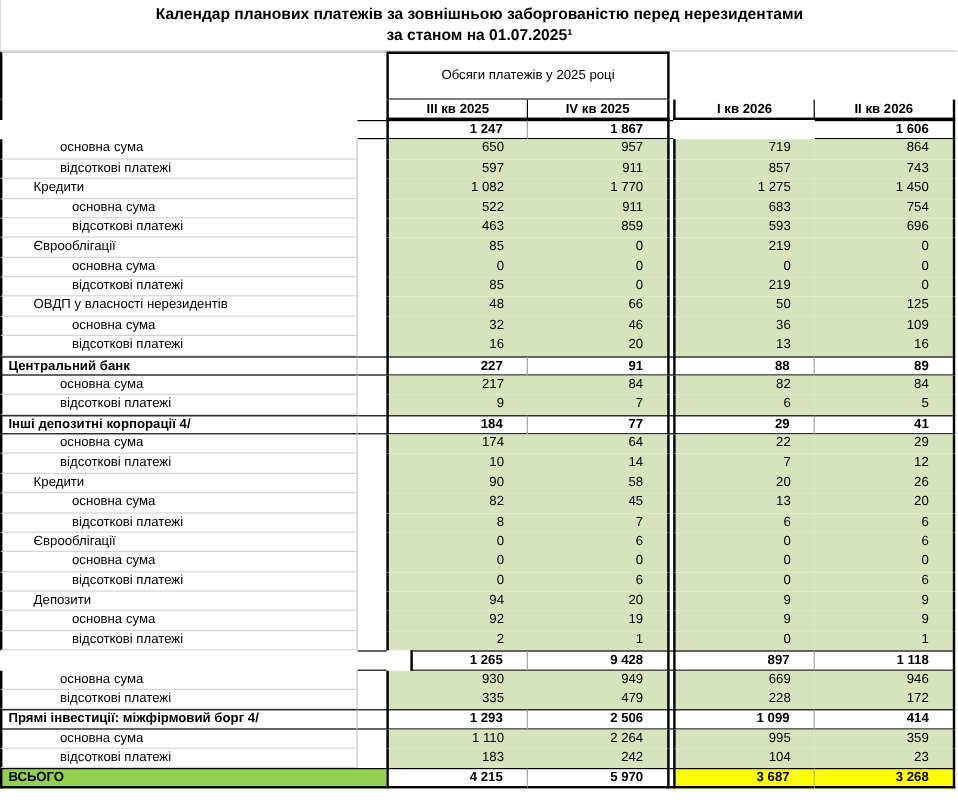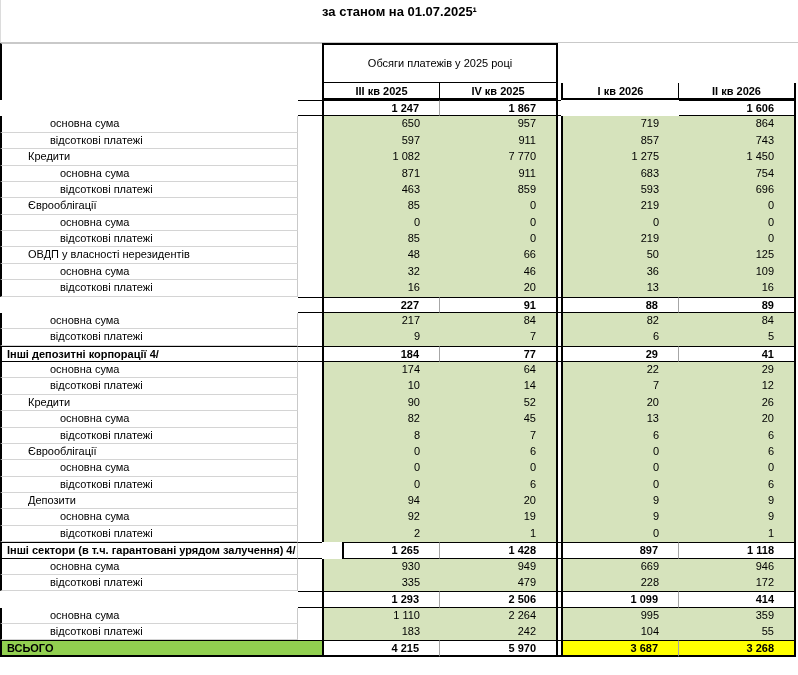--- a/index.html
+++ b/index.html
@@ -59,20 +59,21 @@
   .total-lbl { background:var(--totalgreen,#92d050); font-weight:bold; border-left:2px solid #000; padding-left:5px; }
   .total-yellow { background:var(--yellow,#ffff00); font-weight:bold; }
   .total-white { background:#fff; font-weight:bold;padding-left:16px; }
 </style>
 </head>
 <body>
 
 <div class="sheet">
 
   <div class="title-block">
+    <div class="title-line">Календар планових платежів за зовнішньою заборгованістю перед нерезидентами</div>
     <div class="title-line">за станом на 01.07.2025¹</div>
   </div>
 
 
   <div class="grid">
     <div class="cell corner"></div>
     <div class="cell ghead g1">Обсяги платежів у 2025 році</div>
     <div class="cell gaphead"></div>
 
     <div class="cell corner2"></div>
@@ -97,27 +98,27 @@
       <div class="cell lbl" style="grid-area: 5 / 1; padding-left: 48px;">відсоткові платежі</div>
       <div class="cell " style="grid-area: 5 / 2;"></div>
       <div class="cell val bl green" style="grid-area: 5 / 3;">597</div>
       <div class="cell val br green" style="grid-area: 5 / 4;">911</div>
       <div class="cell val bl green" style="grid-area: 5 / 6;">857</div>
       <div class="cell val br green" style="grid-area: 5 / 7;">743</div>
       <div class="cell " style="grid-area: 5 / 5;"></div>
       <div class="cell lbl" style="grid-area: 6 / 1; padding-left: 26px;">Кредити</div>
       <div class="cell " style="grid-area: 6 / 2;"></div>
       <div class="cell val bl green" style="grid-area: 6 / 3;">1 082</div>
-      <div class="cell val br green" style="grid-area: 6 / 4;">7 770</div>
+      <div class="cell val br green" style="grid-area: 6 / 4;">1 770</div>
       <div class="cell val bl green" style="grid-area: 6 / 6;">1 275</div>
       <div class="cell val br green" style="grid-area: 6 / 7;">1 450</div>
       <div class="cell " style="grid-area: 6 / 5;"></div>
       <div class="cell lbl" style="grid-area: 7 / 1; padding-left: 58px;">основна сума</div>
       <div class="cell " style="grid-area: 7 / 2;"></div>
-      <div class="cell val bl green" style="grid-area: 7 / 3;">871</div>
+      <div class="cell val bl green" style="grid-area: 7 / 3;">522</div>
       <div class="cell val br green" style="grid-area: 7 / 4;">911</div>
       <div class="cell val bl green" style="grid-area: 7 / 6;">683</div>
       <div class="cell val br green" style="grid-area: 7 / 7;">754</div>
       <div class="cell " style="grid-area: 7 / 5;"></div>
       <div class="cell lbl" style="grid-area: 8 / 1; padding-left: 58px;">відсоткові платежі</div>
       <div class="cell " style="grid-area: 8 / 2;"></div>
       <div class="cell val bl green" style="grid-area: 8 / 3;">463</div>
       <div class="cell val br green" style="grid-area: 8 / 4;">859</div>
       <div class="cell val bl green" style="grid-area: 8 / 6;">593</div>
       <div class="cell val br green" style="grid-area: 8 / 7;">696</div>
@@ -157,20 +158,21 @@
       <div class="cell val bl green" style="grid-area: 13 / 6;">36</div>
       <div class="cell val br green" style="grid-area: 13 / 7;">109</div>
       <div class="cell " style="grid-area: 13 / 5;"></div>
       <div class="cell lbl" style="grid-area: 14 / 1; padding-left: 58px;">відсоткові платежі</div>
       <div class="cell " style="grid-area: 14 / 2;"></div>
       <div class="cell val bl green" style="grid-area: 14 / 3;">16</div>
       <div class="cell val br green" style="grid-area: 14 / 4;">20</div>
       <div class="cell val bl green" style="grid-area: 14 / 6;">13</div>
       <div class="cell val br green" style="grid-area: 14 / 7;">16</div>
       <div class="cell " style="grid-area: 14 / 5;"></div>
+      <div class="cell lbl bold sec-line" style="grid-area: 15 / 1; padding-left: 5px; border-bottom-color: rgb(0, 0, 0);">Центральний банк</div>
       <div class="cell  sec-line" style="grid-area: 15 / 2;"></div>
       <div class="cell val bl bold sep sec-line" style="grid-area: 15 / 3;">227</div>
       <div class="cell val br bold sec-line" style="grid-area: 15 / 4;">91</div>
       <div class="cell val bl bold sep sec-line" style="grid-area: 15 / 6;">88</div>
       <div class="cell val br bold sec-line" style="grid-area: 15 / 7;">89</div>
       <div class="cell  sec-line" style="grid-area: 15 / 5;"></div>
       <div class="cell lbl" style="grid-area: 16 / 1; padding-left: 48px;">основна сума</div>
       <div class="cell " style="grid-area: 16 / 2;"></div>
       <div class="cell val bl green" style="grid-area: 16 / 3;">217</div>
       <div class="cell val br green" style="grid-area: 16 / 4;">84</div>
@@ -201,21 +203,21 @@
       <div class="cell lbl" style="grid-area: 20 / 1; padding-left: 48px;">відсоткові платежі</div>
       <div class="cell " style="grid-area: 20 / 2;"></div>
       <div class="cell val bl green" style="grid-area: 20 / 3;">10</div>
       <div class="cell val br green" style="grid-area: 20 / 4;">14</div>
       <div class="cell val bl green" style="grid-area: 20 / 6;">7</div>
       <div class="cell val br green" style="grid-area: 20 / 7;">12</div>
       <div class="cell " style="grid-area: 20 / 5;"></div>
       <div class="cell lbl" style="grid-area: 21 / 1; padding-left: 26px;">Кредити</div>
       <div class="cell " style="grid-area: 21 / 2;"></div>
       <div class="cell val bl green" style="grid-area: 21 / 3;">90</div>
-      <div class="cell val br green" style="grid-area: 21 / 4;">52</div>
+      <div class="cell val br green" style="grid-area: 21 / 4;">58</div>
       <div class="cell val bl green" style="grid-area: 21 / 6;">20</div>
       <div class="cell val br green" style="grid-area: 21 / 7;">26</div>
       <div class="cell " style="grid-area: 21 / 5;"></div>
       <div class="cell lbl" style="grid-area: 22 / 1; padding-left: 58px;">основна сума</div>
       <div class="cell " style="grid-area: 22 / 2;"></div>
       <div class="cell val bl green" style="grid-area: 22 / 3;">82</div>
       <div class="cell val br green" style="grid-area: 22 / 4;">45</div>
       <div class="cell val bl green" style="grid-area: 22 / 6;">13</div>
       <div class="cell val br green" style="grid-area: 22 / 7;">20</div>
       <div class="cell " style="grid-area: 22 / 5;"></div>
@@ -261,60 +263,60 @@
       <div class="cell val bl green" style="grid-area: 28 / 6;">9</div>
       <div class="cell val br green" style="grid-area: 28 / 7;">9</div>
       <div class="cell " style="grid-area: 28 / 5;"></div>
       <div class="cell lbl" style="grid-area: 29 / 1; padding-left: 58px;">відсоткові платежі</div>
       <div class="cell " style="grid-area: 29 / 2;"></div>
       <div class="cell val bl green" style="grid-area: 29 / 3;">2</div>
       <div class="cell val br green" style="grid-area: 29 / 4;">1</div>
       <div class="cell val bl green" style="grid-area: 29 / 6;">0</div>
       <div class="cell val br green" style="grid-area: 29 / 7;">1</div>
       <div class="cell " style="grid-area: 29 / 5;"></div>
-      <div class="cell lbl bold sec-line" style="grid-area: 30 / 1; padding-left: 5px; border-bottom-color: rgb(0, 0, 0);">Інші сектори (в т.ч. гарантовані урядом залучення) 4/</div>
       <div class="cell  sec-line" style="grid-area: 30 / 2;"></div>
       <div class="cell val bl bold sep sec-line" style="grid-area: 30 / 3; margin-left: 20px;">1 265</div>
-      <div class="cell val br bold sec-line" style="grid-area: 30 / 4;">1 428</div>
+      <div class="cell val br bold sec-line" style="grid-area: 30 / 4;">9 428</div>
       <div class="cell val bl bold sep sec-line" style="grid-area: 30 / 6;">897</div>
       <div class="cell val br bold sec-line" style="grid-area: 30 / 7;">1 118</div>
       <div class="cell  sec-line" style="grid-area: 30 / 5;"></div>
       <div class="cell lbl" style="grid-area: 31 / 1; padding-left: 48px;">основна сума</div>
       <div class="cell " style="grid-area: 31 / 2;"></div>
       <div class="cell val bl green" style="grid-area: 31 / 3;">930</div>
       <div class="cell val br green" style="grid-area: 31 / 4;">949</div>
       <div class="cell val bl green" style="grid-area: 31 / 6;">669</div>
       <div class="cell val br green" style="grid-area: 31 / 7;">946</div>
       <div class="cell " style="grid-area: 31 / 5;"></div>
       <div class="cell lbl" style="grid-area: 32 / 1; padding-left: 48px;">відсоткові платежі</div>
       <div class="cell " style="grid-area: 32 / 2;"></div>
       <div class="cell val bl green" style="grid-area: 32 / 3;">335</div>
       <div class="cell val br green" style="grid-area: 32 / 4;">479</div>
       <div class="cell val bl green" style="grid-area: 32 / 6;">228</div>
       <div class="cell val br green" style="grid-area: 32 / 7;">172</div>
       <div class="cell " style="grid-area: 32 / 5;"></div>
+      <div class="cell lbl bold sec-line" style="grid-area: 33 / 1; padding-left: 5px; border-bottom-color: rgb(0, 0, 0);">Прямі інвестиції: міжфірмовий борг 4/</div>
       <div class="cell  sec-line" style="grid-area: 33 / 2;"></div>
       <div class="cell val bl bold sep sec-line" style="grid-area: 33 / 3;">1 293</div>
       <div class="cell val br bold sec-line" style="grid-area: 33 / 4;">2 506</div>
       <div class="cell val bl bold sep sec-line" style="grid-area: 33 / 6;">1 099</div>
       <div class="cell val br bold sec-line" style="grid-area: 33 / 7;">414</div>
       <div class="cell  sec-line" style="grid-area: 33 / 5;"></div>
       <div class="cell lbl" style="grid-area: 34 / 1; padding-left: 48px;">основна сума</div>
       <div class="cell " style="grid-area: 34 / 2;"></div>
       <div class="cell val bl green" style="grid-area: 34 / 3;">1 110</div>
       <div class="cell val br green" style="grid-area: 34 / 4;">2 264</div>
       <div class="cell val bl green" style="grid-area: 34 / 6;">995</div>
       <div class="cell val br green" style="grid-area: 34 / 7;">359</div>
       <div class="cell " style="grid-area: 34 / 5;"></div>
       <div class="cell lbl" style="grid-area: 35 / 1; padding-left: 48px;">відсоткові платежі</div>
       <div class="cell " style="grid-area: 35 / 2;"></div>
       <div class="cell val bl green" style="grid-area: 35 / 3;">183</div>
       <div class="cell val br green" style="grid-area: 35 / 4;">242</div>
       <div class="cell val bl green" style="grid-area: 35 / 6;">104</div>
-      <div class="cell val br green" style="grid-area: 35 / 7;">55</div>
+      <div class="cell val br green" style="grid-area: 35 / 7;">23</div>
       <div class="cell " style="grid-area: 35 / 5;"></div>
       <div class="cell total-lbl total-line" style="grid-area: 36 / 1 / auto / 3;">ВСЬОГО</div>
       <div class="cell val bl total-white sep total-line" style="grid-area: 36 / 3;">4 215</div>
       <div class="cell val br total-white total-line" style="grid-area: 36 / 4;">5 970</div>
       <div class="cell val bl total-yellow sep total-line" style="grid-area: 36 / 6; padding-left: 48px;">3 687</div>
       <div class="cell val br total-yellow total-line" style="grid-area: 36 / 7;">3 268</div>
       <div class="cell  total-line" style="grid-area: 36 / 5;"></div>
     </div>
 
 </div>

